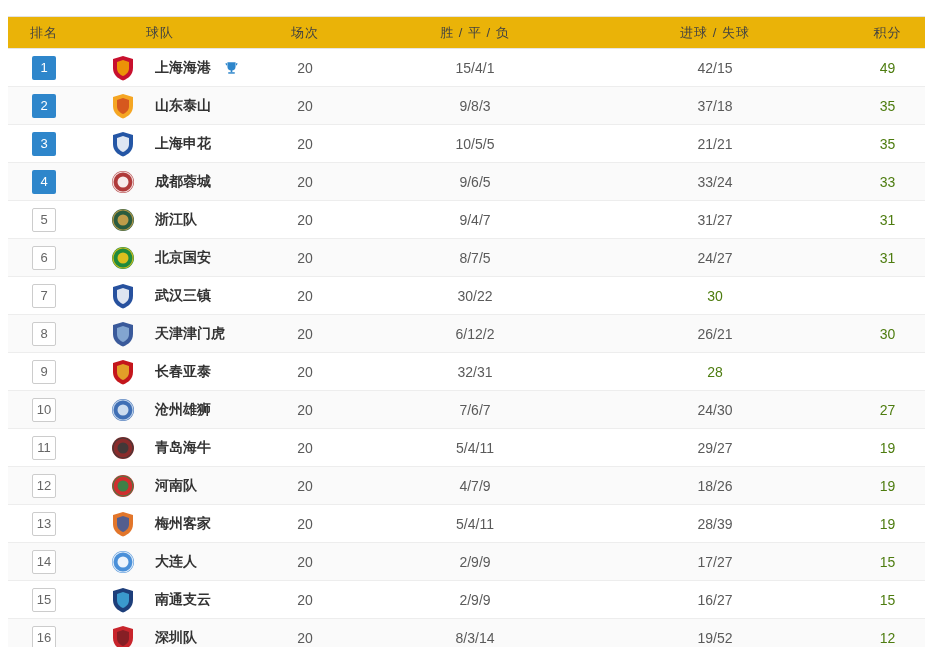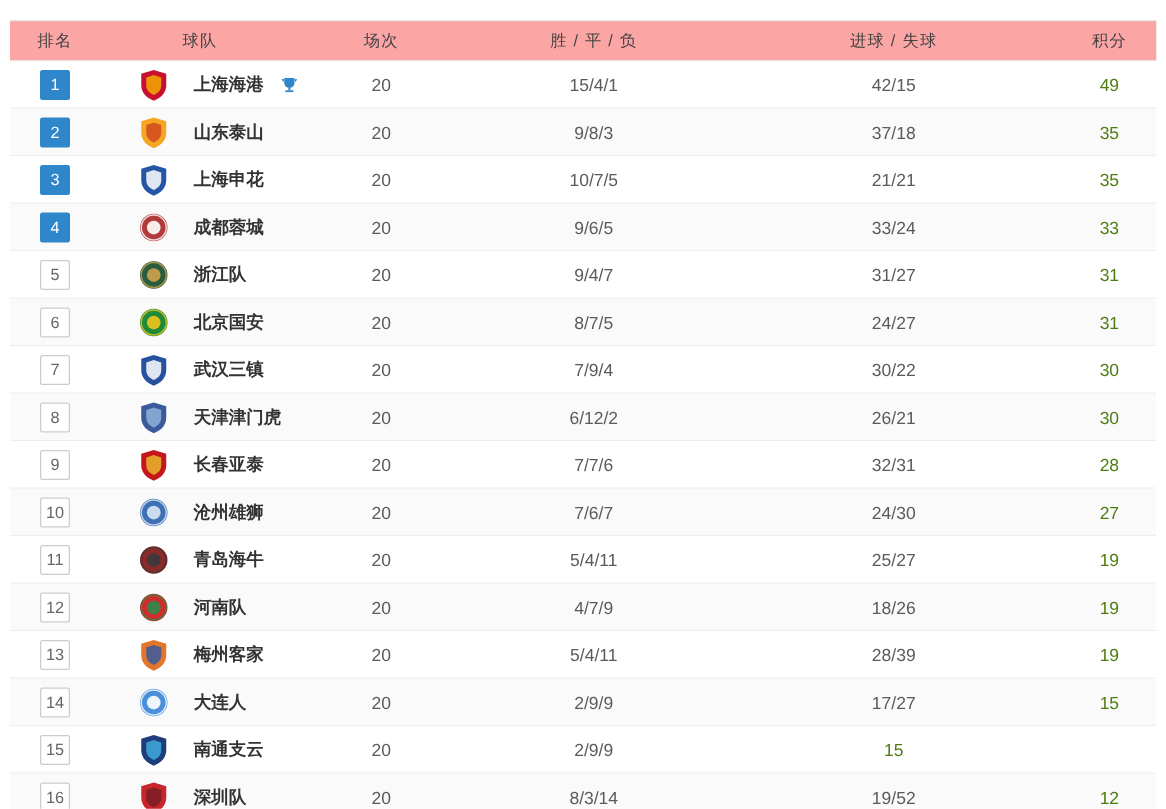--- a/index.html
+++ b/index.html
@@ -9,21 +9,21 @@
     -webkit-font-smoothing:antialiased;
   }
   .standings{margin:16px 8px 0 8px;width:917px;}
   .thead,.row{
     display:grid;
     grid-template-columns:72px 160px 130px 210px 270px 75px;
     align-items:center;
   }
   .thead{
     height:31px;
-    background:#fca5a5;
+    background:#eab308;
     border-top:1px solid #e2e2e2;
     border-bottom:1px solid #e5e5e5;
     color:#424242;
     font-size:13px;
   }
   .thead .hcell{text-align:center;letter-spacing:1px;}
   .row{
     height:37px;
     background:#ffffff;
     border-bottom:1px solid #ededed;
@@ -120,21 +120,21 @@
       <span class="logo">
             <svg width="24" height="26" viewBox="0 0 24 26" xmlns="http://www.w3.org/2000/svg">
               <path d="M12 1 L22 4 V13 C22 19.5 17.5 23.5 12 25.5 C6.5 23.5 2 19.5 2 13 V4 Z" fill="#2456a5"></path>
               <path d="M12 5 L18 7 V13 C18 17 15.5 19.5 12 21 C8.5 19.5 6 17 6 13 V7 Z" fill="#ffffff" opacity="0.85"></path>
             </svg>
           </span>
       <span class="tname">上海申花</span>
 
     </div>
     <div class="cell c-played">20</div>
-    <div class="cell c-wdl">10/7/5</div>
+    <div class="cell c-wdl">10/5/5</div>
     <div class="cell c-goals">21/21</div>
     <div class="cell c-points">35</div>
   </div>
 
   <div class="row alt">
     <div class="cell c-rank">
       <span class="badge blue">4</span>
     </div>
     <div class="cell c-team">
       <span class="logo">
@@ -203,21 +203,20 @@
       <span class="logo">
             <svg width="24" height="26" viewBox="0 0 24 26" xmlns="http://www.w3.org/2000/svg">
               <path d="M12 1 L22 4 V13 C22 19.5 17.5 23.5 12 25.5 C6.5 23.5 2 19.5 2 13 V4 Z" fill="#27519e"></path>
               <path d="M12 5 L18 7 V13 C18 17 15.5 19.5 12 21 C8.5 19.5 6 17 6 13 V7 Z" fill="#ffffff" opacity="0.85"></path>
             </svg>
           </span>
       <span class="tname">武汉三镇</span>
 
     </div>
     <div class="cell c-played">20</div>
-    <div class="cell c-wdl">7/9/4</div>
     <div class="cell c-goals">30/22</div>
     <div class="cell c-points">30</div>
   </div>
 
   <div class="row alt">
     <div class="cell c-rank">
       <span class="badge outline">8</span>
     </div>
     <div class="cell c-team">
       <span class="logo">
@@ -243,21 +242,20 @@
       <span class="logo">
             <svg width="24" height="26" viewBox="0 0 24 26" xmlns="http://www.w3.org/2000/svg">
               <path d="M12 1 L22 4 V13 C22 19.5 17.5 23.5 12 25.5 C6.5 23.5 2 19.5 2 13 V4 Z" fill="#c4161c"></path>
               <path d="M12 5 L18 7 V13 C18 17 15.5 19.5 12 21 C8.5 19.5 6 17 6 13 V7 Z" fill="#e8b62a" opacity="0.85"></path>
             </svg>
           </span>
       <span class="tname">长春亚泰</span>
 
     </div>
     <div class="cell c-played">20</div>
-    <div class="cell c-wdl">7/7/6</div>
     <div class="cell c-goals">32/31</div>
     <div class="cell c-points">28</div>
   </div>
 
   <div class="row alt">
     <div class="cell c-rank">
       <span class="badge outline">10</span>
     </div>
     <div class="cell c-team">
       <span class="logo">
@@ -286,21 +284,21 @@
               <circle cx="12" cy="13" r="11" fill="#8a2b2b"></circle>
               <circle cx="12" cy="13" r="10" fill="none" stroke="#3a3a3a" stroke-width="1.2" opacity="0.8"></circle>
               <circle cx="12" cy="13" r="5.5" fill="#3a3a3a" opacity="0.9"></circle>
             </svg>
           </span>
       <span class="tname">青岛海牛</span>
 
     </div>
     <div class="cell c-played">20</div>
     <div class="cell c-wdl">5/4/11</div>
-    <div class="cell c-goals">25/27</div>
+    <div class="cell c-goals">29/27</div>
     <div class="cell c-points">19</div>
   </div>
 
   <div class="row alt">
     <div class="cell c-rank">
       <span class="badge outline">12</span>
     </div>
     <div class="cell c-team">
       <span class="logo">
             <svg width="24" height="26" viewBox="0 0 24 26" xmlns="http://www.w3.org/2000/svg">
@@ -368,20 +366,21 @@
             <svg width="24" height="26" viewBox="0 0 24 26" xmlns="http://www.w3.org/2000/svg">
               <path d="M12 1 L22 4 V13 C22 19.5 17.5 23.5 12 25.5 C6.5 23.5 2 19.5 2 13 V4 Z" fill="#1d3e7a"></path>
               <path d="M12 5 L18 7 V13 C18 17 15.5 19.5 12 21 C8.5 19.5 6 17 6 13 V7 Z" fill="#3fa9dc" opacity="0.85"></path>
             </svg>
           </span>
       <span class="tname">南通支云</span>
 
     </div>
     <div class="cell c-played">20</div>
     <div class="cell c-wdl">2/9/9</div>
+    <div class="cell c-goals">16/27</div>
     <div class="cell c-points">15</div>
   </div>
 
   <div class="row alt">
     <div class="cell c-rank">
       <span class="badge outline">16</span>
     </div>
     <div class="cell c-team">
       <span class="logo">
             <svg width="24" height="26" viewBox="0 0 24 26" xmlns="http://www.w3.org/2000/svg">

